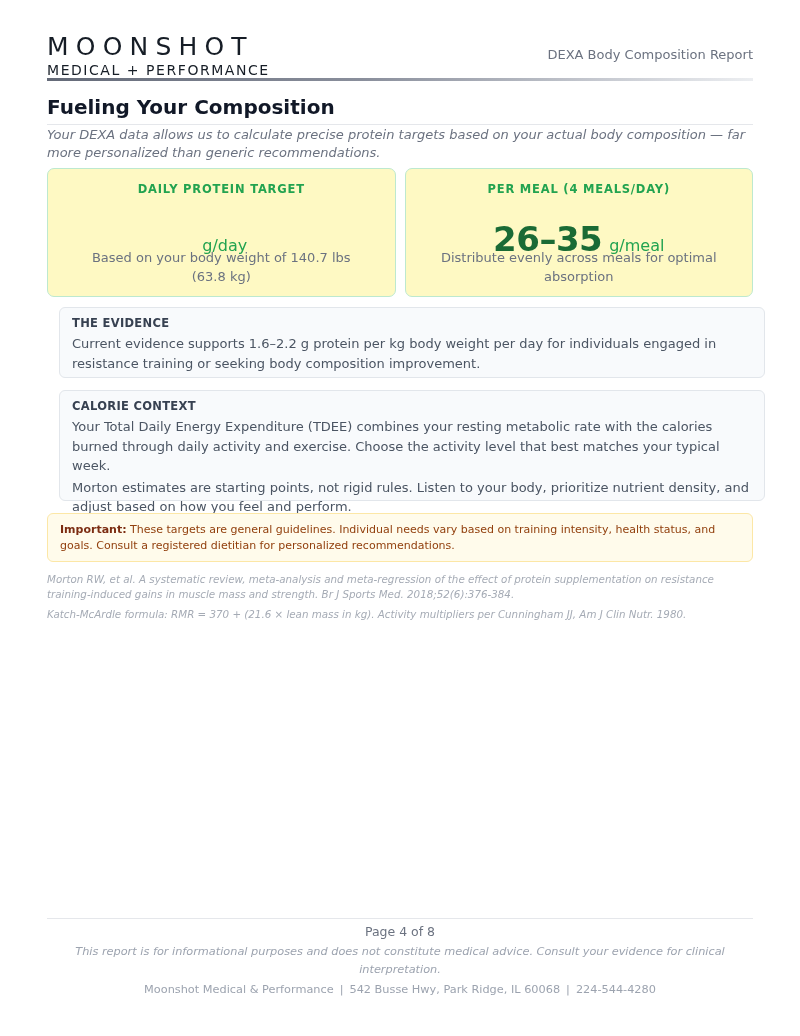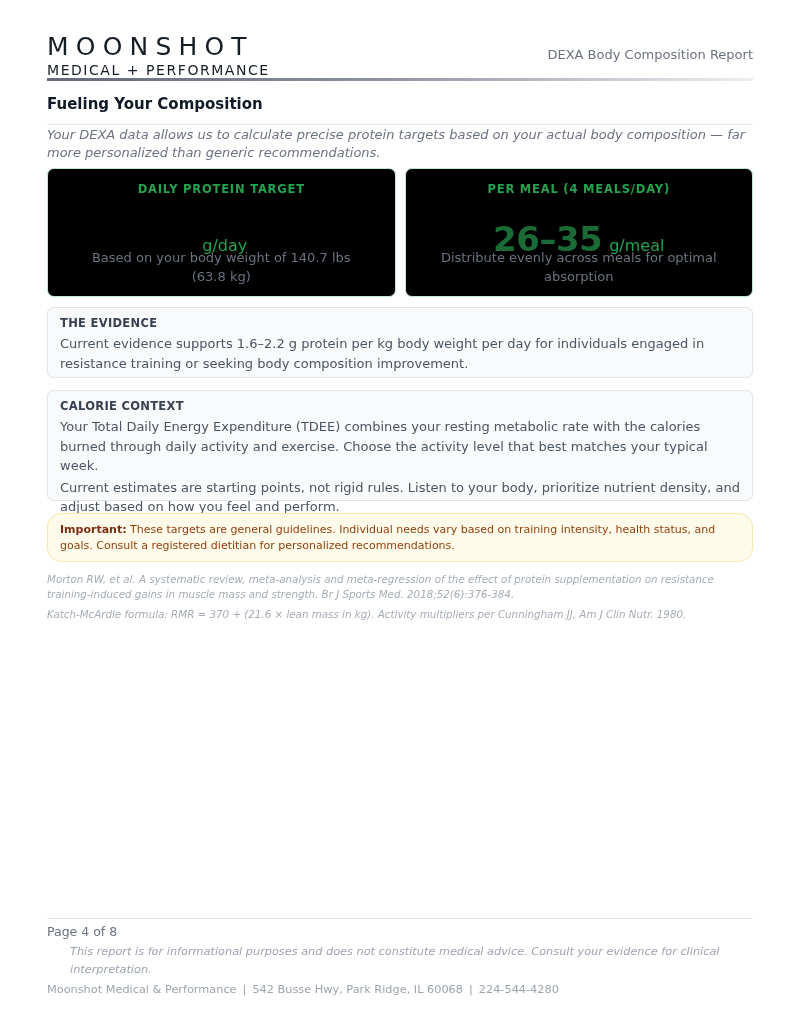--- a/index.html
+++ b/index.html
@@ -30,69 +30,69 @@
       font-size: 13px; color: #6b7280;
     }
     .header-rule {
       position: absolute; left: 0; top: 78px; width: 706px; height: 3px;
       background: linear-gradient(to right, #646a78 0%, #8a8f9c 45%, #c9ccd3 80%, #eceef1 100%);
     }
 
     
     .section-title {
       position: absolute; left: 0; top: 95px;
-      font-size: 15px; font-weight: bold; color: #111827;
+      font-size: 20px; font-weight: bold; color: #111827;
     }
     .title-rule { position: absolute; left: 0; top: 124px; width: 706px; height: 1px; background: #e5e7eb; }
     .intro {
       position: absolute; left: 0; top: 126px; width: 706px;
       font-size: 13px; font-style: italic; color: #6b7280; line-height: 18px;
     }
 
     
     .cards { position: absolute; left: 0; top: 168px; width: 706px; display: flex; gap: 9px; }
     .card {
       flex: 1; height: 129px; border: 1px solid #bde9cf; border-radius: 7px;
-      background: #000000; text-align: center; padding-top: 13px;
+      background: #fef9c3; text-align: center; padding-top: 13px;
     }
     .card-label {
       font-size: 11.5px; font-weight: bold; letter-spacing: 0.8px; color: #22a350;
     }
     .card-value-row { margin-top: 4px; height: 42px; display: flex; justify-content: center; align-items: baseline; }
     .card-value { font-size: 34px; font-weight: bold; color: #1a6b35; letter-spacing: -0.5px; }
     .card-unit { font-size: 16px; color: #22a350; margin-left: 7px; margin-top: 36px; }
     .card-desc { margin: 6px auto 0; width: 290px; font-size: 13px; color: #6b7280; line-height: 19px; }
 
     
     .info {
-      position: absolute; left: 0; width: 706px;
+      position: absolute; left: 12px; width: 706px;
       background: #f8fafc; border: 1px solid #e2e6eb; border-radius: 6px;
       padding: 8px 12px 8px 12px;
     }
     .info-title { font-size: 11.5px; font-weight: bold; color: #374151; letter-spacing: 0.3px; line-height: 14px; }
     .info-text { font-size: 13px; color: #4b5563; line-height: 19.5px; margin-top: 4px; }
     .info-text + .info-text { margin-top: 2px; }
     .evidence { top: 307px; height: 71px; }
     .calorie { top: 390px; height: 111px; }
 
     
     .warning {
       position: absolute; left: 0; top: 513px; width: 706px; height: 49px;
-      background: #fffbeb; border: 1px solid #fce7a6; border-radius: 14px;
+      background: #fffbeb; border: 1px solid #fce7a6; border-radius: 6px;
       padding: 8px 12px; font-size: 11px; color: #92400e; line-height: 16px;
     }
     .warning b { font-weight: bold; color: #7c2d12; }
 
     
     .refs { position: absolute; left: 0; top: 572px; width: 706px; }
     .ref { font-size: 10.3px; font-style: italic; color: #a5abb5; line-height: 14.5px; margin-bottom: 6px; }
 
     
     .footer-rule { position: absolute; left: 0; top: 918px; width: 706px; height: 1px; background: #e5e7eb; }
-    .footer { position: absolute; left: 0; top: 923px; width: 706px; }
+    .footer { position: absolute; left: 0; top: 923px; width: 706px; text-align: center; }
     .page-num { font-size: 12.5px; color: #6b7280; line-height: 18px; }
     .disclaimer { font-size: 11.3px; font-style: italic; color: #9ca3af; line-height: 17.5px; margin: 2px auto 0; width: 660px; }
     .contact { font-size: 11.3px; color: #9ca3af; line-height: 17px; margin-top: 3px; }
     .contact .sep { margin: 0 6px; }
   </style>
 </head>
 <body>
 
 <div class="page">
 
@@ -128,21 +128,21 @@
   </div>
 
   <div class="info evidence">
     <div class="info-title">THE EVIDENCE</div>
     <p class="info-text">Current evidence supports 1.6–2.2 g protein per kg body weight per day for individuals engaged in resistance training or seeking body composition improvement.</p>
   </div>
 
   <div class="info calorie">
     <div class="info-title">CALORIE CONTEXT</div>
     <p class="info-text">Your Total Daily Energy Expenditure (TDEE) combines your resting metabolic rate with the calories burned through daily activity and exercise. Choose the activity level that best matches your typical week.</p>
-    <p class="info-text">Current estimates are starting points, not rigid rules. Listen to your body, prioritize nutrient density, and adjust based on how you feel and perform.</p>
+    <p class="info-text">Morton estimates are starting points, not rigid rules. Listen to your body, prioritize nutrient density, and adjust based on how you feel and perform.</p>
   </div>
 
   <div class="warning">
     <b>Important:</b>
     <span>These targets are general guidelines. Individual needs vary based on training intensity, health status, and goals. Consult a registered dietitian for personalized recommendations.</span>
   </div>
 
   <div class="refs">
     <p class="ref">Morton RW, et al. A systematic review, meta-analysis and meta-regression of the effect of protein supplementation on resistance training-induced gains in muscle mass and strength. Br J Sports Med. 2018;52(6):376-384.</p>
     <p class="ref">Katch-McArdle formula: RMR = 370 + (21.6 × lean mass in kg). Activity multipliers per Cunningham JJ, Am J Clin Nutr. 1980.</p>

